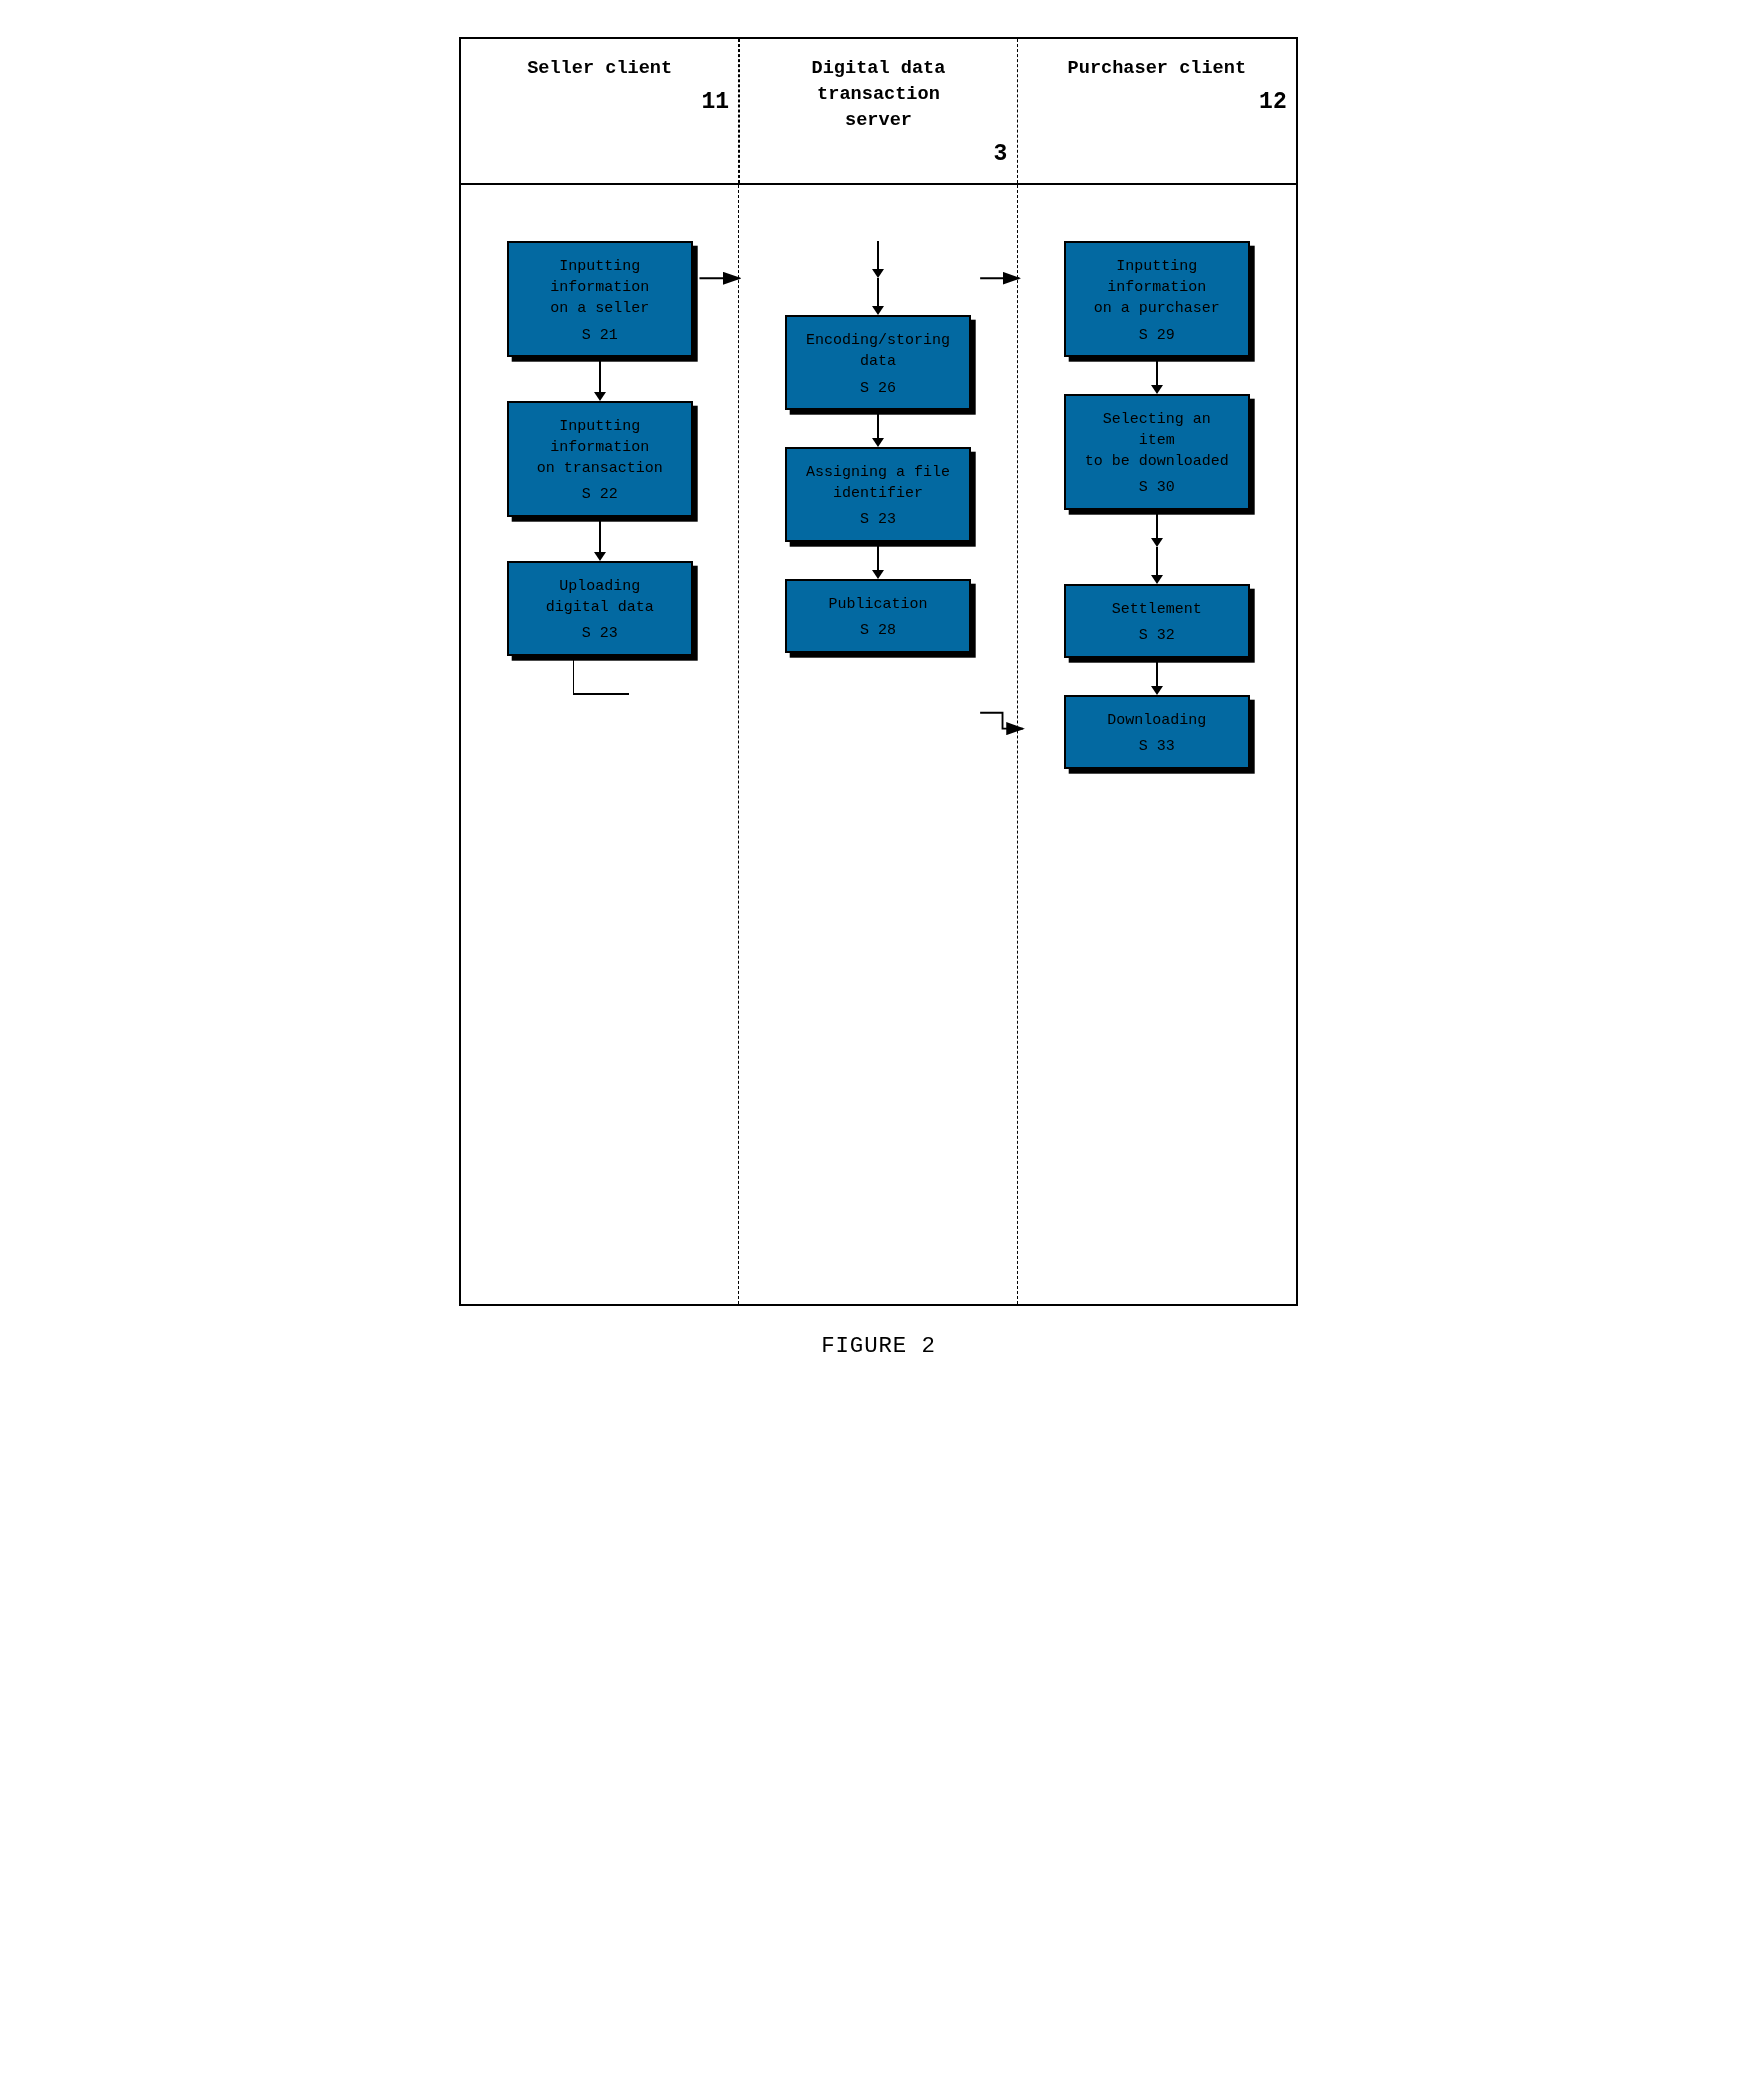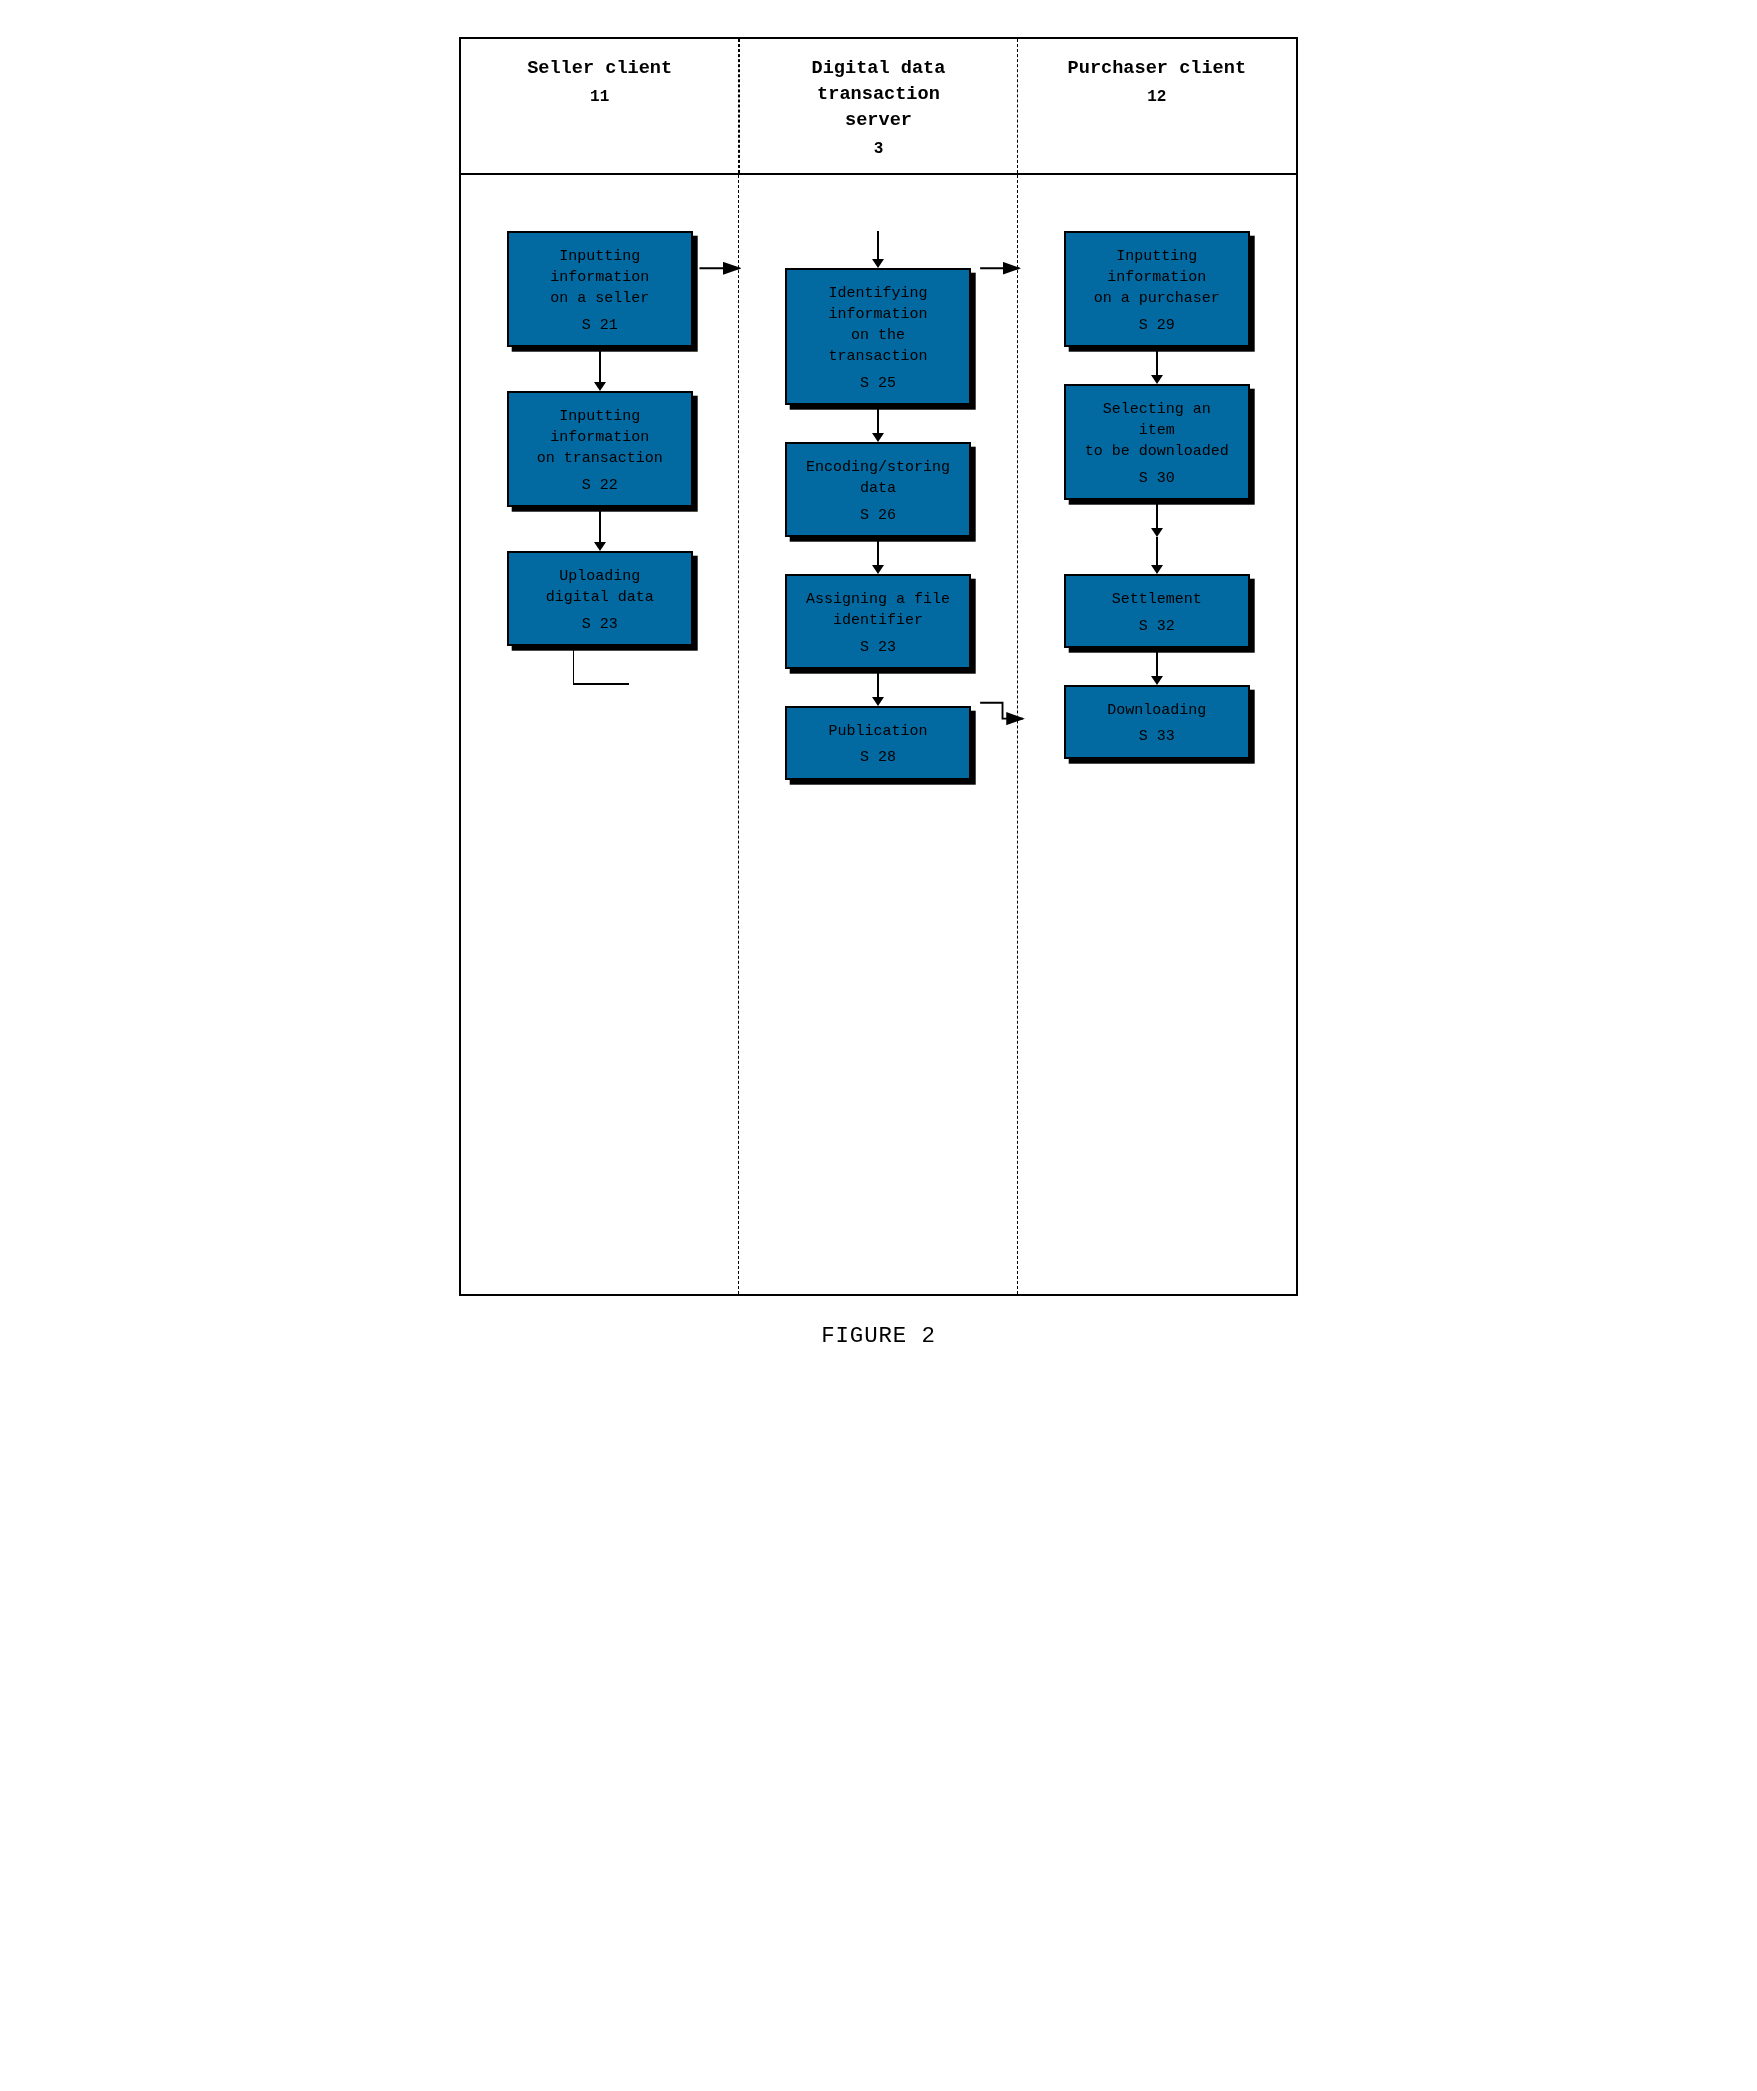--- a/index.html
+++ b/index.html
@@ -28,23 +28,24 @@
       text-align: center;
       padding: 17px 9.3px 13px;
       font-size: 18.6px;
       font-weight: bold;
       line-height: 1.4;
     }
     .header-cell:not(:last-child) {
       border-right: 1.9px dashed #000;
     }
     .header-number {
-      font-size: 16px;
+      font-size: 23px;
       font-weight: bold;
       margin-top: 3.7px;
+      text-align: right;
     }
 
     
     .body-row {
       display: grid;
       grid-template-columns: 1fr 1fr 1fr;
       min-height: 1119px;
     }
     .column {
       padding: 28px 18.6px;
@@ -166,24 +167,20 @@
         <div style="align-self:flex-start; margin-left:93px; width:1.9px; height:37px; background:#000; margin-top:0;"></div>
         <div style="align-self:flex-start; margin-left:93px; width:56px; height:1.9px; background:#000;"></div>
       </div>
 
       <div class="column col-mid">
         <div style="height:28px;"></div>
         <div class="arrow-wrapper">
           <div class="arrow-line" style="width:1.9px;height:28px;background:#000;"></div>
           <div class="arrow-head-down"></div>
         </div>
-        <div class="flow-box">
-          <div>Identifying information<br>on the transaction</div>
-          <div class="step">S 25</div>
-        </div>
         <div class="arrow-wrapper">
           <div class="arrow-line" style="width:1.9px;height:28px;background:#000;"></div>
           <div class="arrow-head-down"></div>
         </div>
         <div class="flow-box">
           <div>Encoding/storing<br>data</div>
           <div class="step">S 26</div>
         </div>
         <div class="arrow-wrapper">
           <div class="arrow-line" style="width:1.9px;height:28px;background:#000;"></div>

